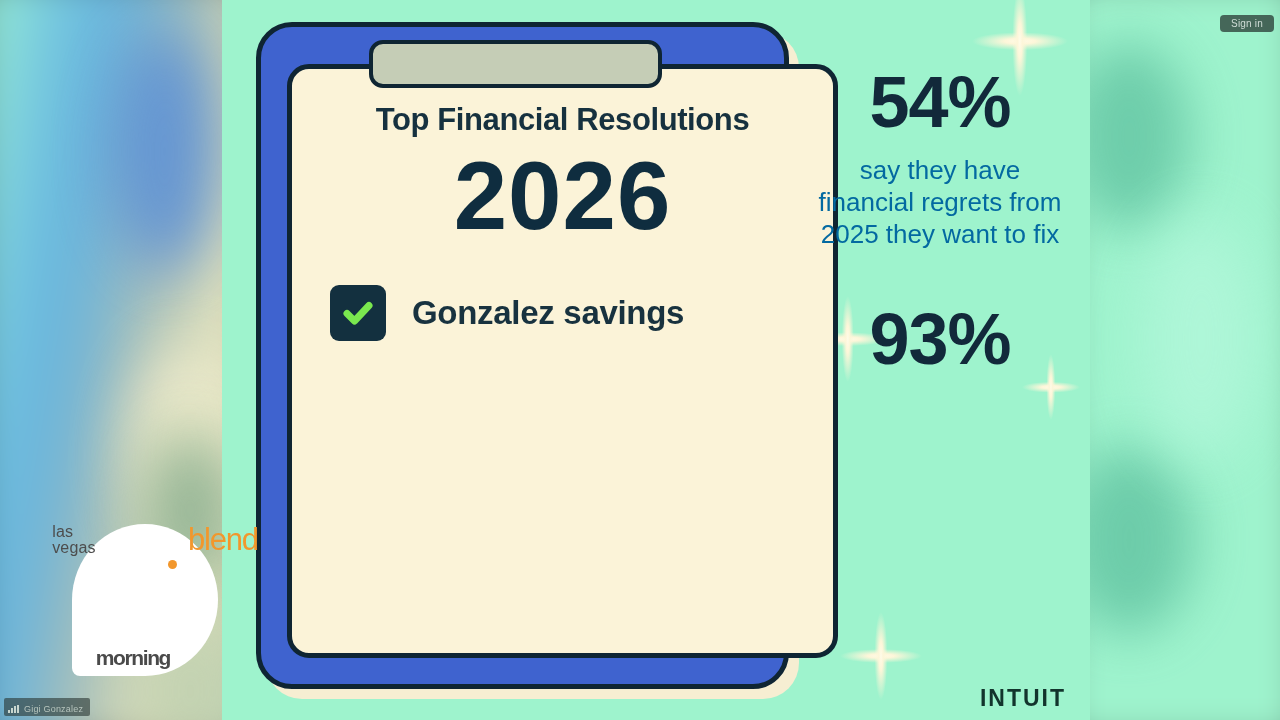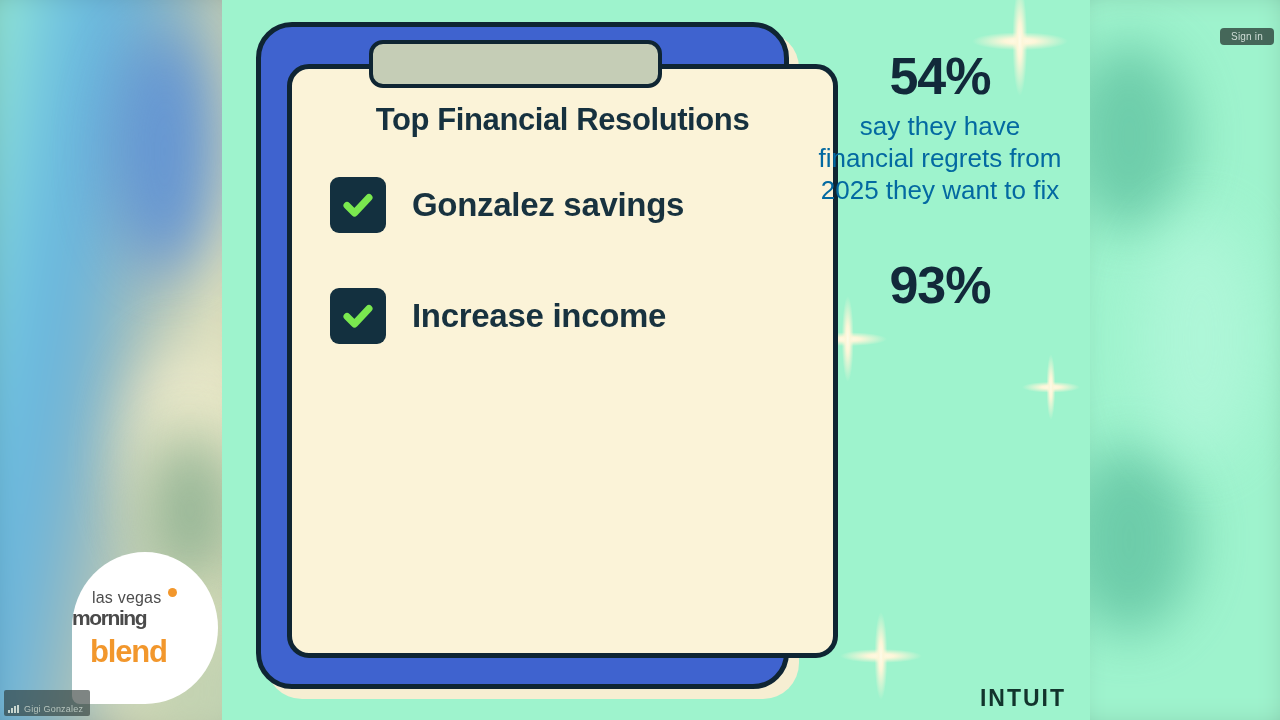--- a/index.html
+++ b/index.html
@@ -252,26 +252,26 @@
   
   #stats {
     position: absolute;
     left: 590px;
     top: 50px;
     width: 256px;
     text-align: center;
   }
   .stat-block { margin-bottom: 52px; }
   .stat-number {
-    font-size: 52px;
+    font-size: 72px;
     font-weight: bold;
     color: #12293a;
     line-height: 1.0;
     letter-spacing: -1px;
-    margin: 0;
+    margin: 16px;
   }
   .stat-caption {
     margin: 8px 0 0 0;
     font-size: 26px;
     font-weight: normal;
     color: #0369a1;
     line-height: 1.24;
   }
 
   #brand {
@@ -281,87 +281,87 @@
     font-size: 23px;
     font-weight: bold;
     letter-spacing: 2px;
     color: #12342c;
   }
 
   
   #station-logo {
     position: absolute;
     left: 72px;
-    top: 552px;
+    top: 524px;
     width: 146px;
     height: 152px;
     background: #ffffff;
     border-radius: 50% 50% 50% 8px;
     display: flex;
-    flex-direction: column;
-    align-items: flex-start;
+    flex-direction: row;
+    align-items: flex-end;
     justify-content: center;
     line-height: 1;
   }
   #logo-line1 {
     font-size: 16px;
     color: #4d4d4d;
     letter-spacing: .2px;
     margin-bottom: 1px;
     align-self: flex-start;
     margin-left: 20px;
   }
   #logo-line2 {
     font-size: 21px;
     font-weight: bold;
     color: #4a4a4a;
     letter-spacing: -1.4px;
     margin-bottom: 8px;
   }
   #logo-line3 {
     font-size: 31px;
-    font-weight: bold;
+    font-weight: normal;
     color: #f2972c;
     letter-spacing: -1.2px;
     align-self: flex-start;
     margin-left: 18px;
   }
   #logo-dot {
     position: absolute;
     left: 96px;
     top: 36px;
     width: 9px;
     height: 9px;
     border-radius: 50%;
     background: #f2972c;
   }
 
   
   #signin-button {
     position: absolute;
     right: 6px;
-    top: 28px;
+    top: 15px;
     padding: 3px 11px;
     border-radius: 4px;
     background: rgba(35, 48, 44, .72);
     color: #cfdcd6;
     font-size: 10px;
     letter-spacing: .2px;
     border: none;
     font-family: "Liberation Sans", sans-serif;
   }
 
   #caption-bar {
     position: absolute;
     left: 4px;
     bottom: 4px;
     display: flex;
     align-items: center;
     gap: 5px;
-    padding: 14px 7px 2px 4px;
+    padding: 6px 7px 2px 4px;
     border-radius: 2px;
     background: rgba(40, 52, 48, .60);
   }
   #caption-text {
     font-size: 9px;
     color: #b6c4bd;
     letter-spacing: .2px;
   }
   .bars {
     display: inline-flex;
@@ -406,41 +406,34 @@
     <div class="sparkle" style="left:800px; top:354px; width:58px; height:66px;"></div>
     <div class="sparkle" style="left:618px; top:612px; width:82px; height:88px;"></div>
 
     <div id="clipboard">
       <div id="clipboard-shadow"></div>
       <div id="clipboard-body"></div>
       <div id="clip-top"></div>
 
       <div id="paper">
         <p id="list-title">Top Financial Resolutions</p>
+        <p id="list-year">2026</p>
 
         <div id="checklist">
 
           <div class="check-row">
             <span class="checkbox">
               <svg width="34" height="34" viewBox="0 0 34 34" aria-hidden="true">
                 <path d="M6 17.5 L13.5 25 L28 9.5" fill="none" stroke="#7ae84f" stroke-width="7" stroke-linecap="round" stroke-linejoin="round"></path>
               </svg>
             </span>
             <span class="check-label">Gonzalez savings</span>
           </div>
 
 
-          <div class="check-row">
-            <span class="checkbox">
-              <svg width="34" height="34" viewBox="0 0 34 34" aria-hidden="true">
-                <path d="M6 17.5 L13.5 25 L28 9.5" fill="none" stroke="#7ae84f" stroke-width="7" stroke-linecap="round" stroke-linejoin="round"></path>
-              </svg>
-            </span>
-            <span class="check-label">Increase income</span>
-          </div>
 
         </div>
       </div>
     </div>
 
     <div id="stats">
       <div class="stat-block">
         <p class="stat-number">54%</p>
         <p class="stat-caption">say they have financial regrets from 2025 they want to fix</p>
       </div>

